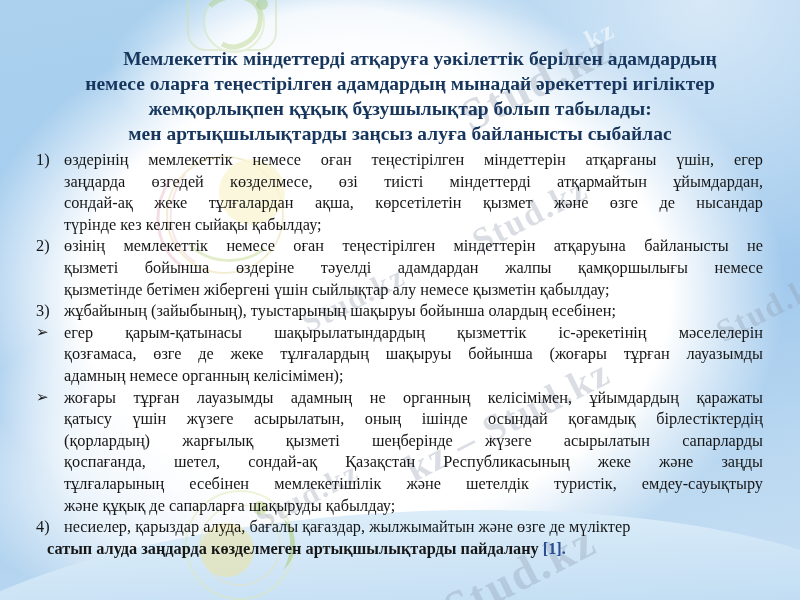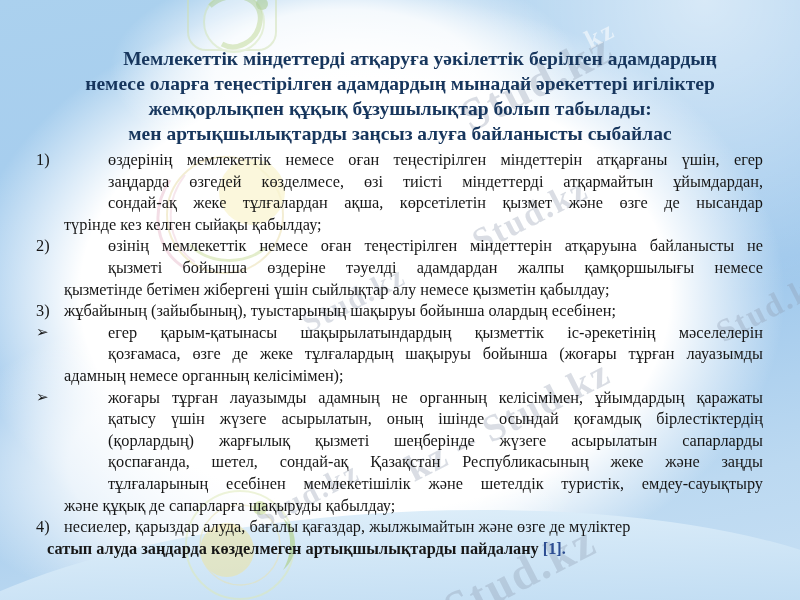--- a/index.html
+++ b/index.html
@@ -60,21 +60,21 @@
   #title .tline.first{text-indent:40px;}
   
   #list{
     position:absolute;left:36px;top:149px;width:727px;
     font-size:16.3px;line-height:21.6px;color:#161616;
   }
   .item{display:flex;}
   .marker{width:28px;flex:none;}
   .marker.bullet{font-size:15px;}
   .content{flex:1;min-width:0;}
-  .line.just{text-align:justify;text-align-last:justify;margin-left:44px;}
+  .line.just{text-align:justify;text-align-last:justify;}
   .item.noj .line:nth-child(2){margin-left:-17px;font-weight:bold;}
   .ref{color:#2c4d92;}
 </style>
 </head>
 <body>
 
 <div class="layer" id="sky"></div>
 <div class="layer" id="dome"></div>
 <div class="layer" id="dome2"></div>
 <div class="layer" id="dome3"></div>

